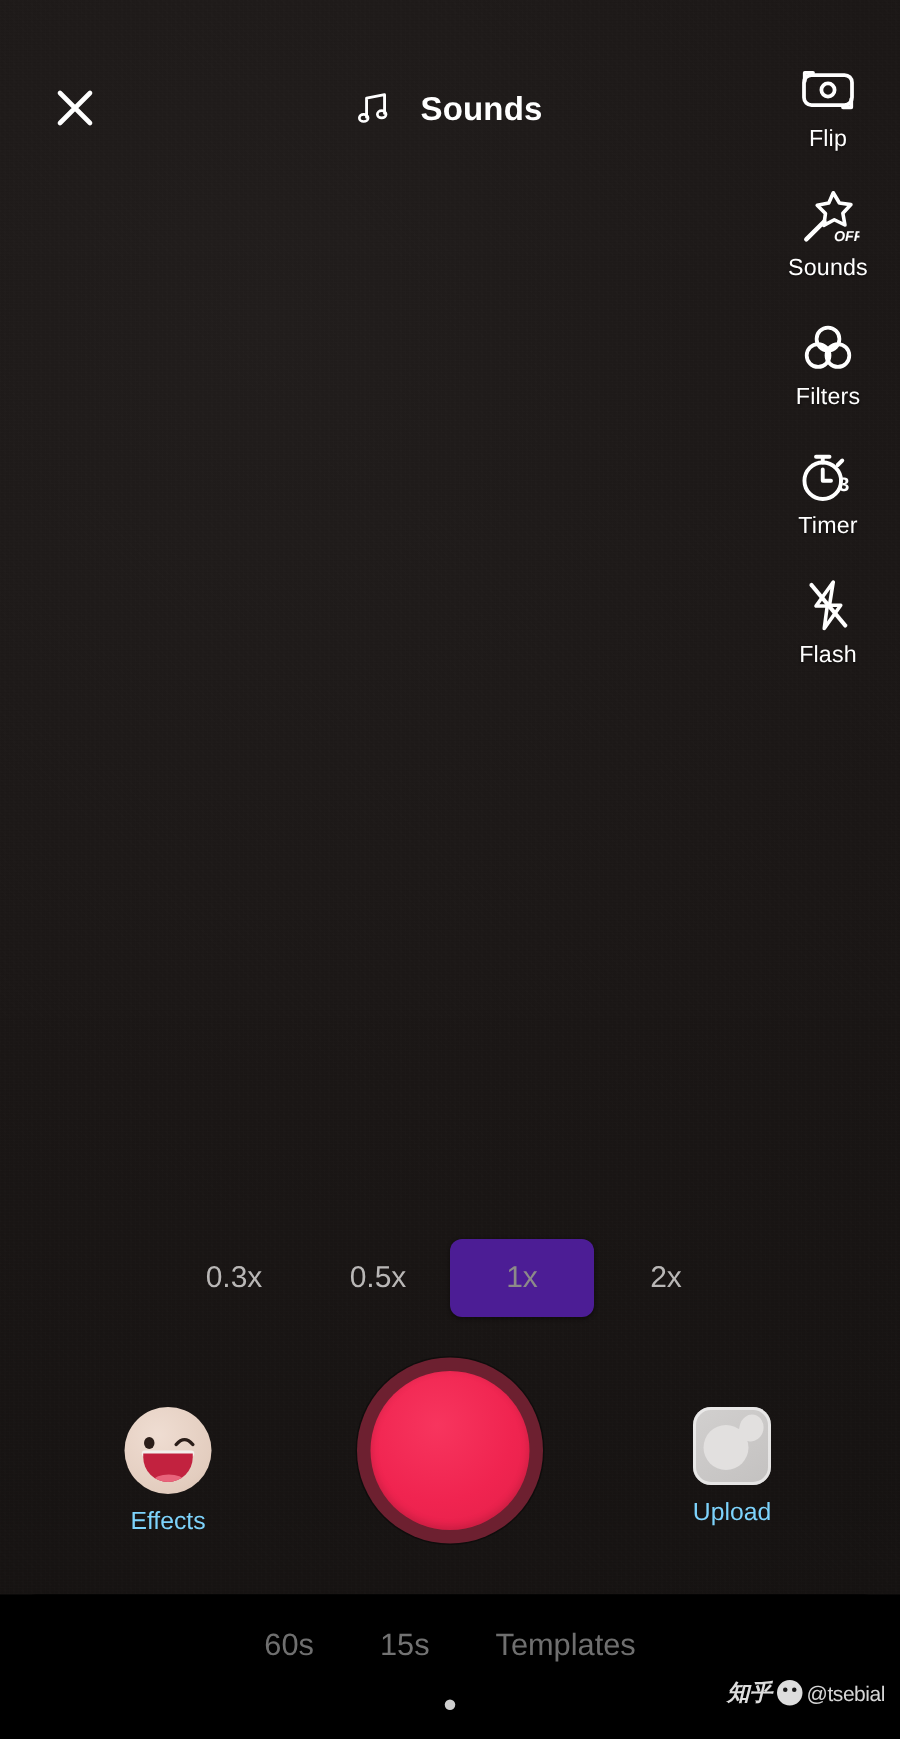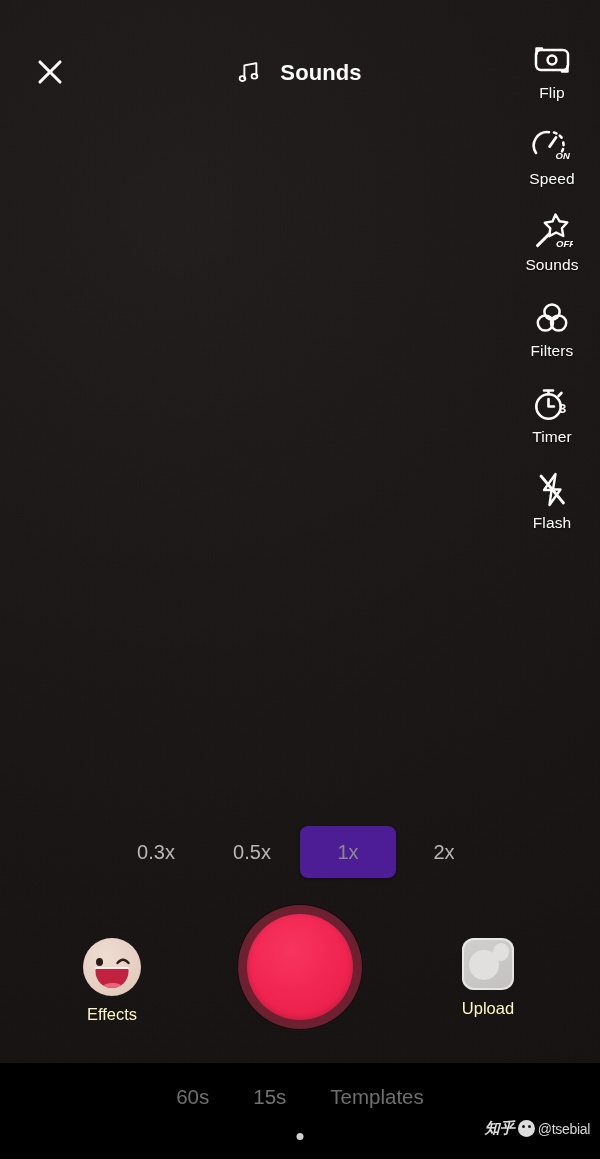--- a/index.html
+++ b/index.html
@@ -159,21 +159,21 @@
     width: 110px;
     display: flex;
     flex-direction: column;
     align-items: center;
     cursor: pointer;
   }
   .side-btn.effects { left: 57px; top: 33px; }
   .side-btn.upload  { right: 57px; top: 33px; }
   .side-label {
     margin-top: 9px;
-    color: #fef9c3;
+    color: #7dd3fc;
     font-size: 16.5px;
   }
 
   .emoji-face {
     position: relative;
     width: 58px;
     height: 58px;
     border-radius: 50%;
     background: radial-gradient(circle at 38% 32%, #efddd2 0%, #e3cdbf 70%, #d9c1b2 100%);
   }
@@ -390,32 +390,20 @@
         <svg width="40" height="36" viewBox="0 0 40 36">
           <path d="M9 8 H31 a5 5 0 0 1 5 5 V23 a5 5 0 0 1 -5 5 H9 a5 5 0 0 1 -5 -5 V13 a5 5 0 0 1 5 -5 Z" stroke="#ffffff" stroke-width="2.5" fill="none" stroke-linejoin="round"></path>
           <circle cx="20" cy="18" r="4.4" stroke="#ffffff" stroke-width="2.5" fill="none"></circle>
           <path d="M4.5 12 L4.5 6.5 L10 6.5" stroke="#ffffff" stroke-width="2.5" fill="none" stroke-linecap="round" stroke-linejoin="round"></path>
           <path d="M35.5 24 L35.5 29.5 L30 29.5" stroke="#ffffff" stroke-width="2.5" fill="none" stroke-linecap="round" stroke-linejoin="round"></path>
         </svg>
       </div>
       <span class="tool-label">Flip</span>
     </div>
 
-    <div class="tool">
-      <div class="tool-ico">
-        <svg width="42" height="40" viewBox="0 0 42 40">
-          <path d="M5 27 A13.5 13.5 0 0 1 18 6.2" stroke="#ffffff" stroke-width="2.6" fill="none" stroke-linecap="round"></path>
-          <path d="M23 6.6 A13.5 13.5 0 0 1 31.5 13" stroke="#ffffff" stroke-width="2.6" fill="none" stroke-linecap="round" stroke-dasharray="2.6 4"></path>
-          <path d="M32.3 16.5 A13.5 13.5 0 0 1 31 25.5" stroke="#ffffff" stroke-width="2.6" fill="none" stroke-linecap="round" stroke-dasharray="2.6 4"></path>
-          <path d="M18.6 20.6 L25 11.5" stroke="#ffffff" stroke-width="2.8" fill="none" stroke-linecap="round"></path>
-          <text x="24.5" y="32.5" font-family="'Liberation Sans',sans-serif" font-size="9.5" font-weight="bold" font-style="italic" fill="#ffffff">ON</text>
-        </svg>
-      </div>
-      <span class="tool-label">Speed</span>
-    </div>
 
     <div class="tool">
       <div class="tool-ico">
         <svg width="42" height="42" viewBox="0 0 42 42">
           <path d="M24.5 3.5 L28.6 10.3 L36.3 11.4 L30.9 17.2 L32.3 25 L25.2 21.5 L18.2 25.3 L19.3 17.4 L13.8 11.8 L21.5 10.4 Z" stroke="#ffffff" stroke-width="2.4" fill="none" stroke-linejoin="round"></path>
           <path d="M18.6 22.6 L6.5 34.6" stroke="#ffffff" stroke-width="2.9" fill="none" stroke-linecap="round"></path>
           <text x="25" y="35.5" font-family="'Liberation Sans',sans-serif" font-size="9.5" font-weight="bold" font-style="italic" fill="#ffffff">OFF</text>
         </svg>
       </div>
       <span class="tool-label">Sounds</span>

